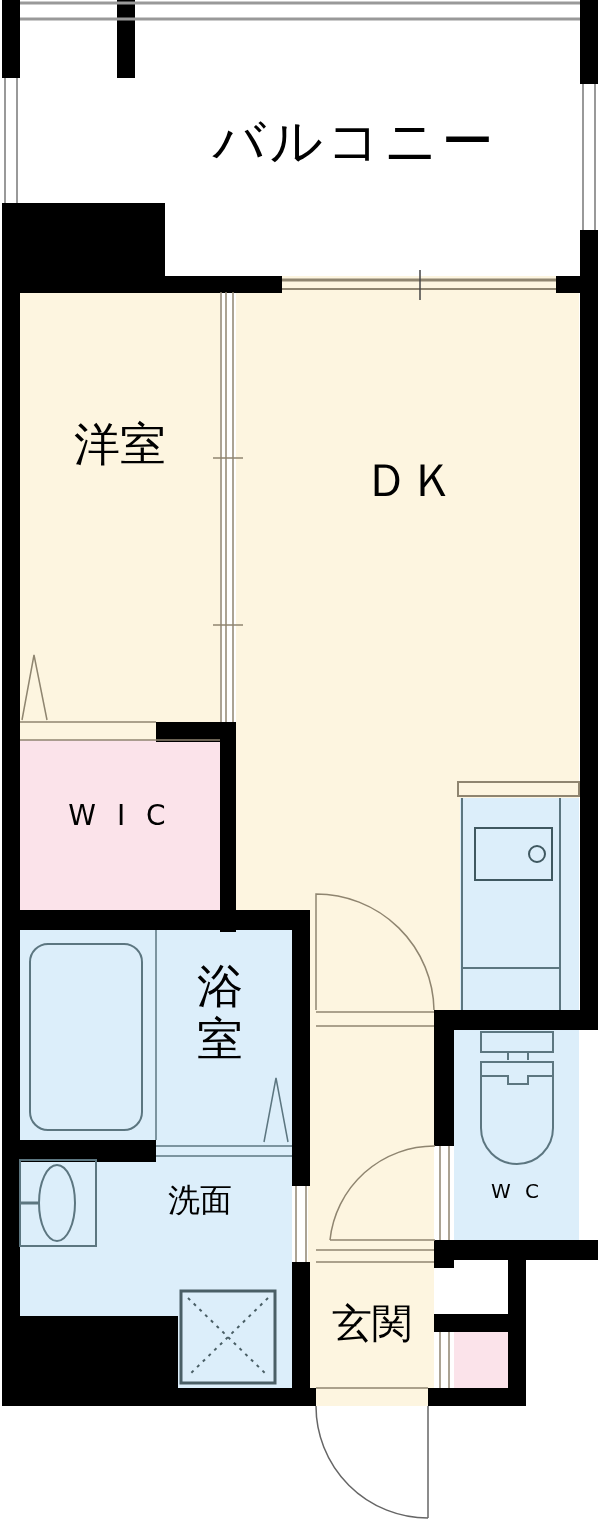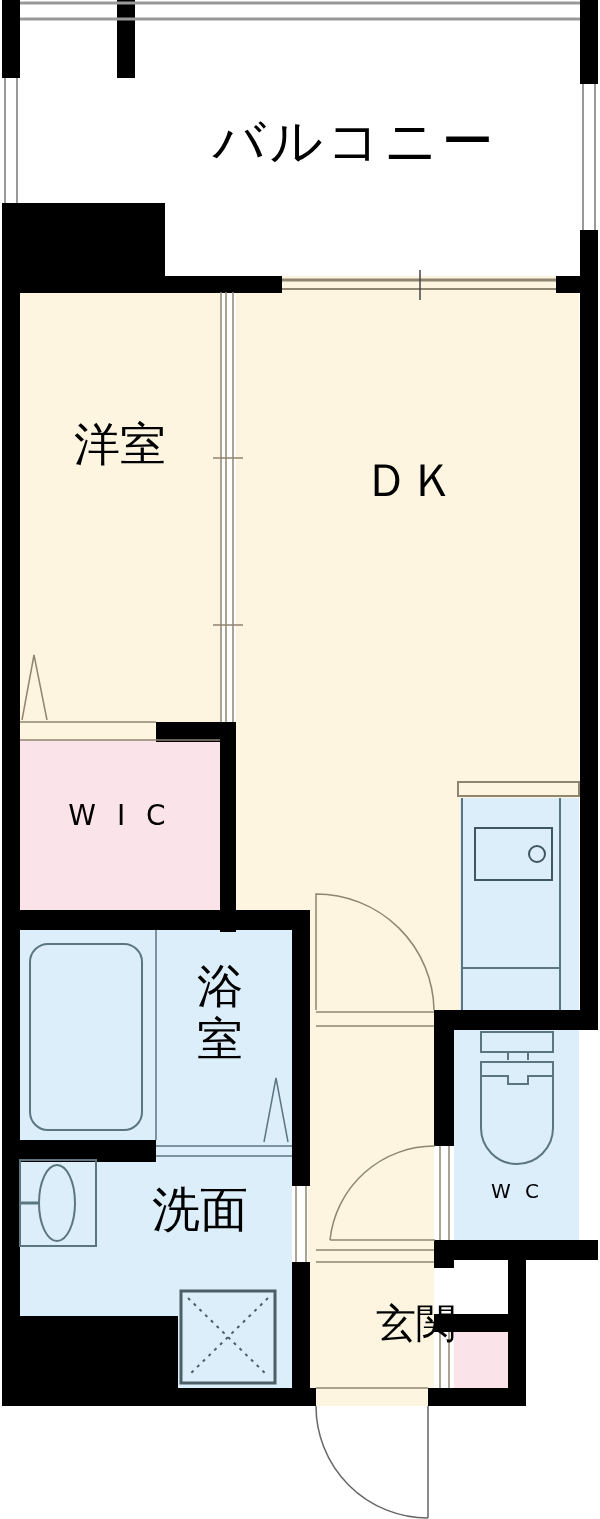--- a/index.html
+++ b/index.html
@@ -139,17 +139,17 @@
   <div>ＤＫ</div>
 </div>
 
 <div class="label" style="left:20px;top:800px;width:200px;font-size:28px;letter-spacing:6px;">W I C</div>
 
 <div class="label" style="left:180px;top:960px;width:80px;font-size:46px;">
   <div>浴</div>
   <div>室</div>
 </div>
 
-<div class="label" style="left:125px;top:1182px;width:150px;font-size:48px;">洗面</div>
+<div class="label" style="left:125px;top:1182px;width:150px;font-size:32px;">洗面</div>
 
 <div class="label" style="left:456px;top:1180px;width:122px;font-size:20px;letter-spacing:4px;">W C</div>
 
-<div class="label" style="left:310px;top:1300px;width:124px;font-size:40px;margin-left:44px;">玄関</div>
+<div class="label" style="left:310px;top:1300px;width:124px;font-size:40px;">玄関</div>
 
 </body></html>

